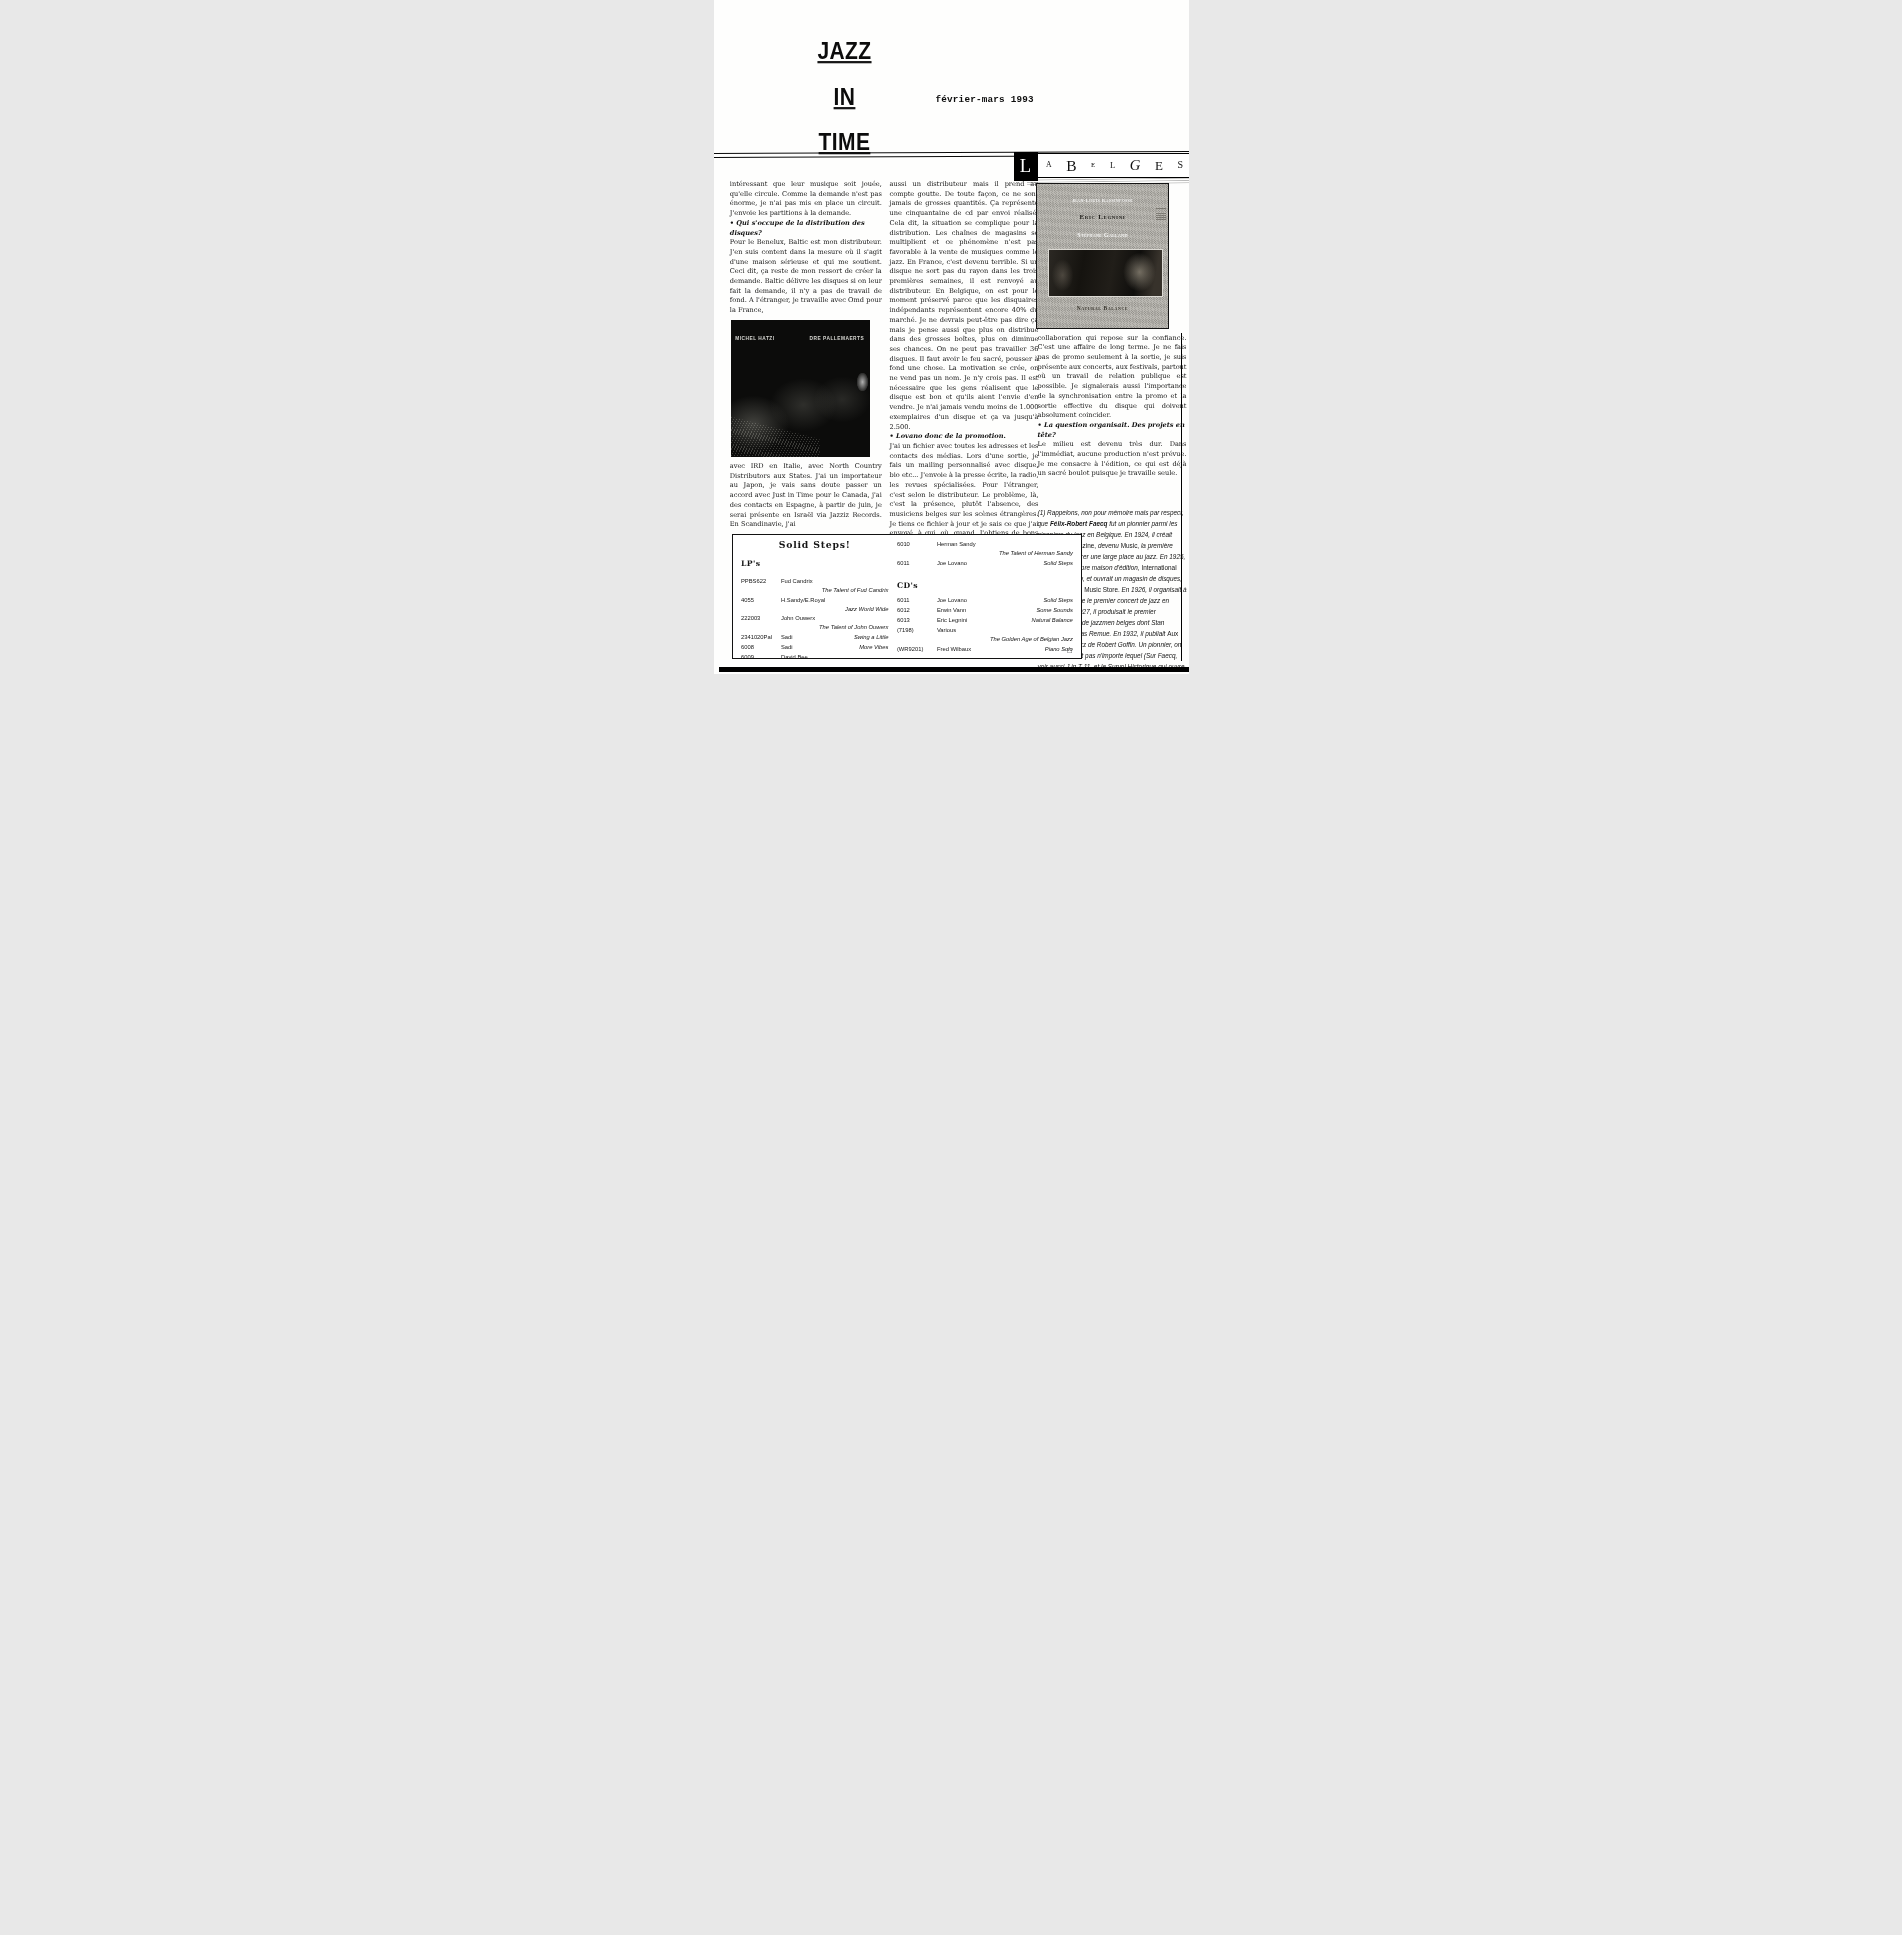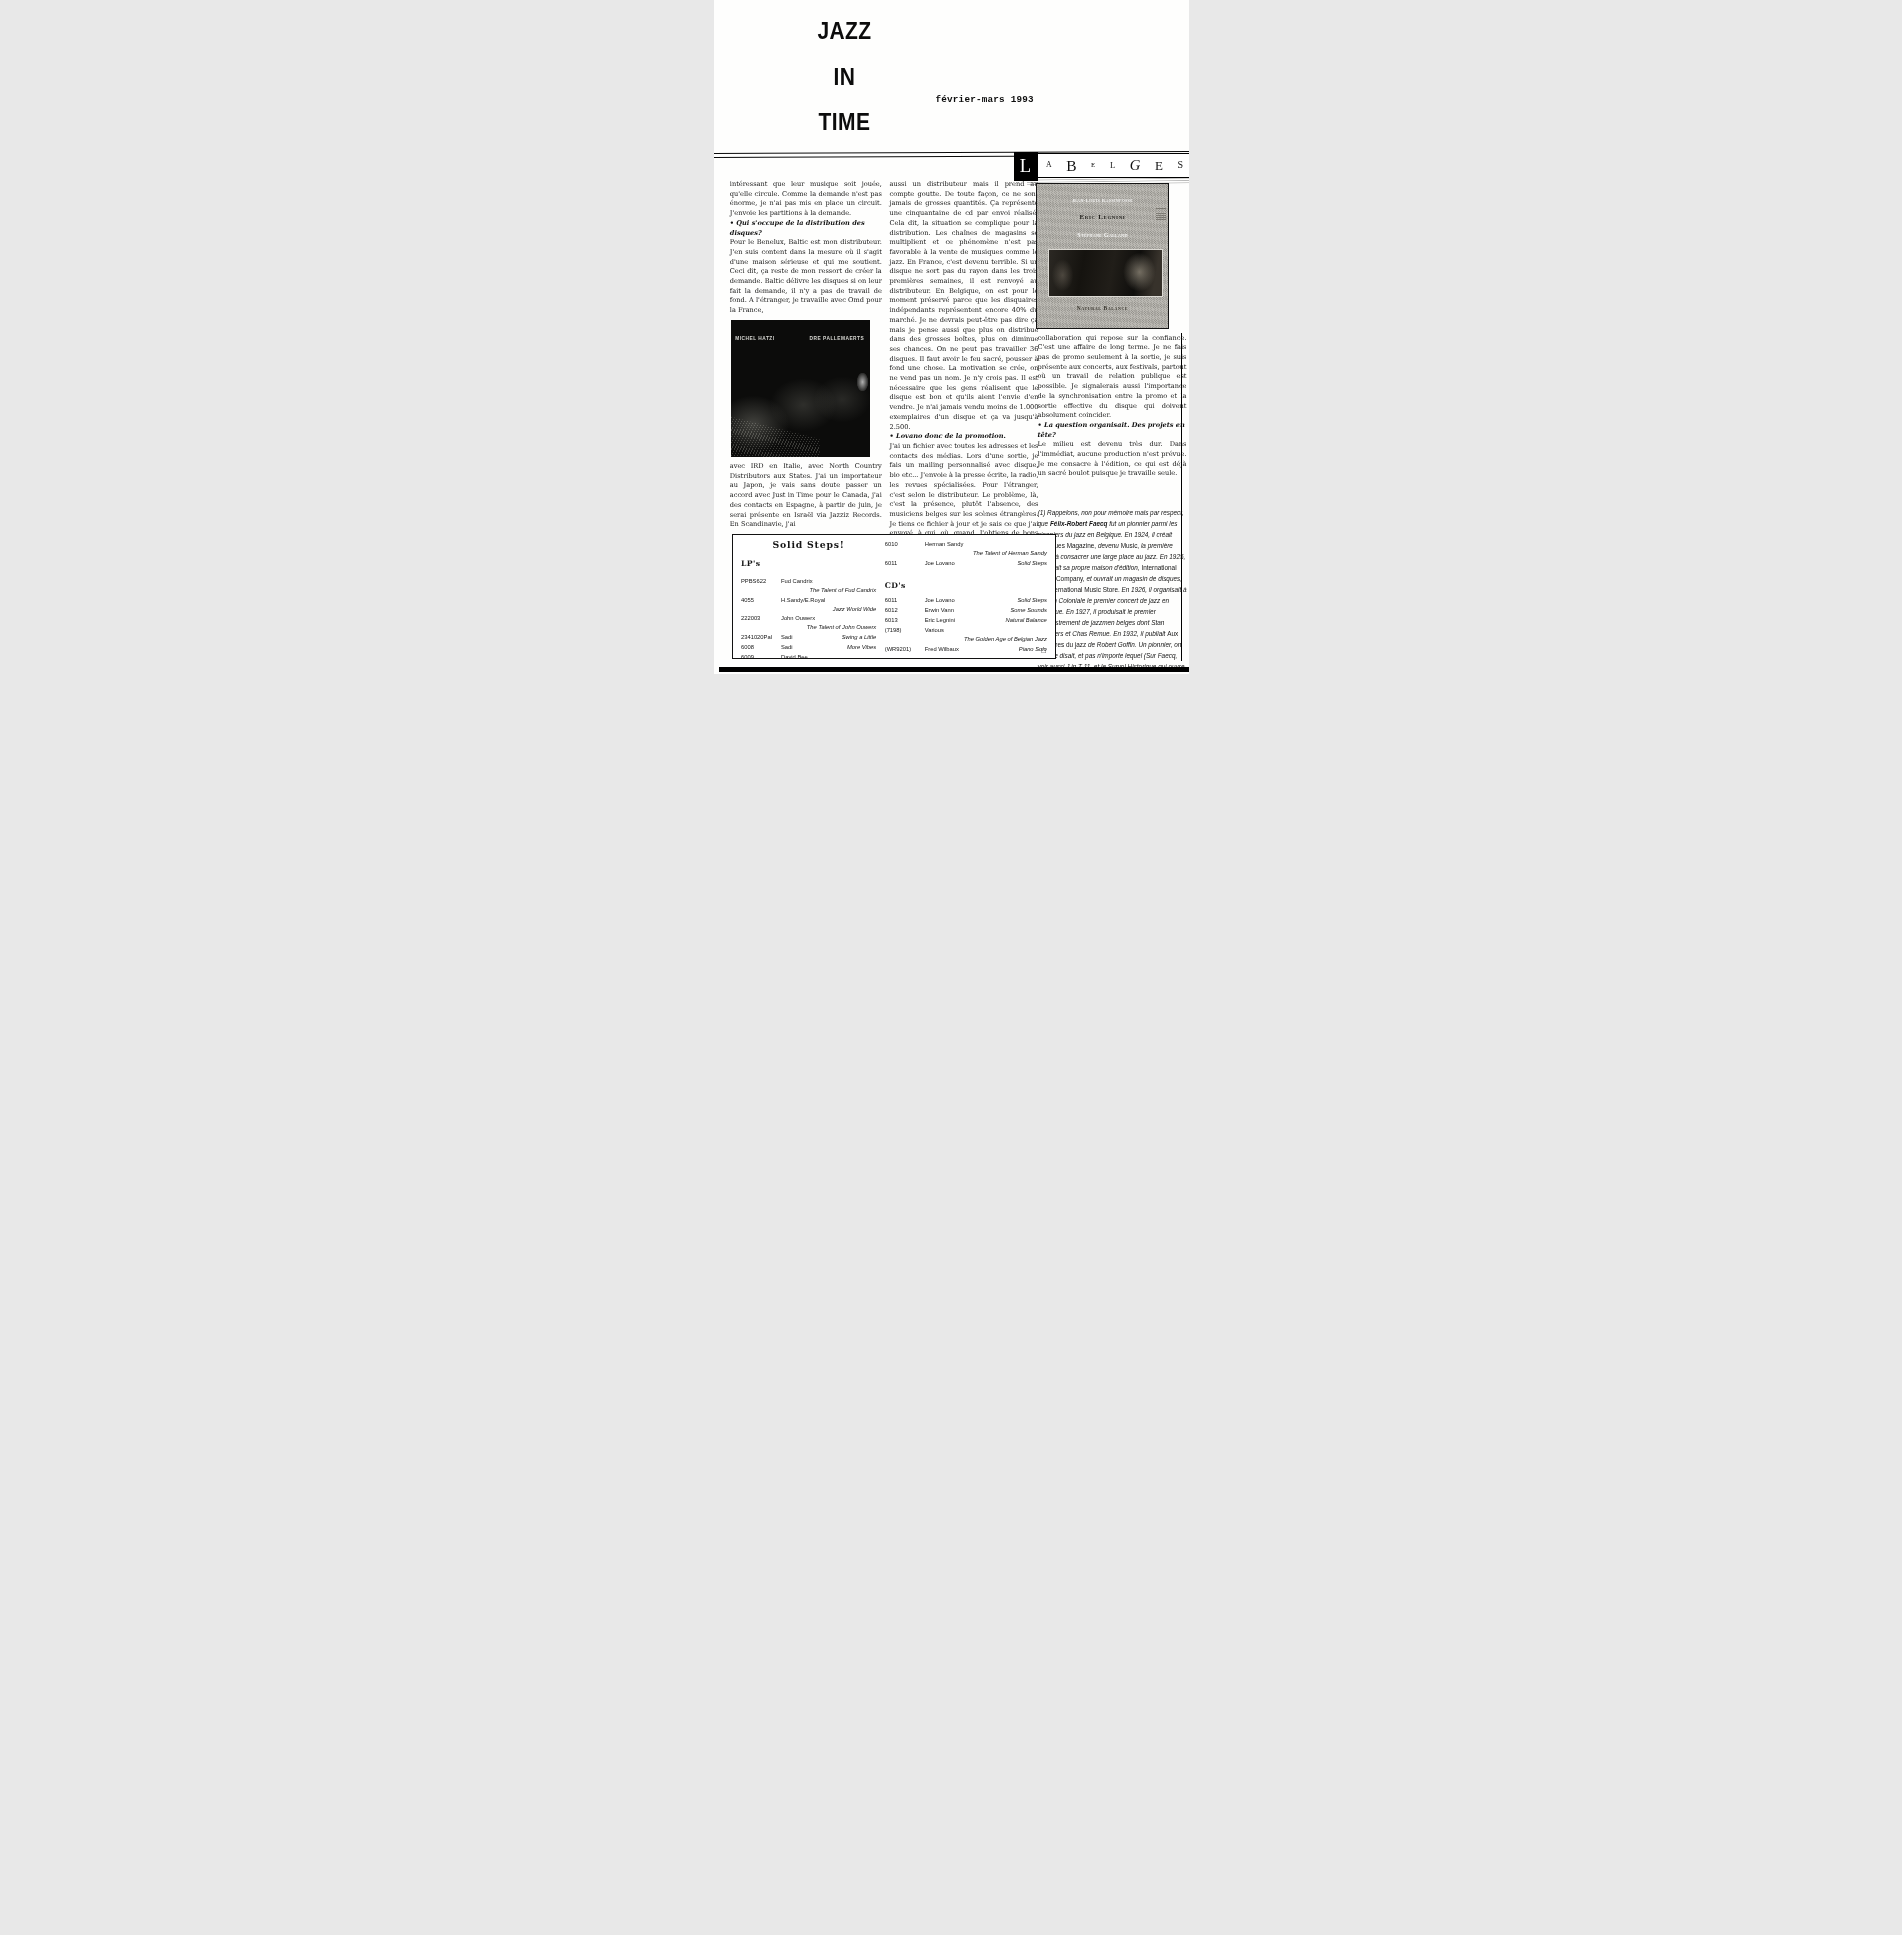--- a/index.html
+++ b/index.html
@@ -1,20 +1,20 @@
 <!DOCTYPE html>
 <html style="font-size:6.2px"><head>
 <meta charset="utf-8">
 <style>
   html,body{margin:0;padding:0;background:#e8e8e8;}
   .page{position:relative;width:475px;height:674px;background:#fefefd;margin:0 auto;
         font-family:"DejaVu Serif",serif;color:#161616;overflow:hidden;}
 
   
-  .masthead{position:absolute;left:97px;top:20px;width:68px;text-align:center;}
+  .masthead{position:absolute;left:97px;top:40px;width:68px;text-align:center;text-decoration:underline;}
   .masthead .mline{font-family:"Liberation Sans",sans-serif;font-weight:700;font-size:21px;
         line-height:22.5px;letter-spacing:0.4px;color:#0c0c0c;transform:scaleY(1.12);}
   .masthead .mline+.mline{margin-top:23px;}
   .issue-date{position:absolute;left:222px;top:94px;font-family:Liberation Mono, monospace;
         font-weight:700;font-size:9.3px;letter-spacing:0.2px;color:#0d0d0d;}
 
   
   .top-rule-1{position:absolute;left:0;top:152px;width:100%;height:1.2px;background:#0a0a0a;transform:rotate(-.25deg);}
   .top-rule-2{position:absolute;left:0;top:156px;width:100%;height:1.2px;background:#0a0a0a;transform:rotate(-.25deg);}
   .banner{position:absolute;left:300px;top:153px;right:0;height:25px;}
@@ -80,21 +80,21 @@
   .cover2-logo{position:absolute;right:2.3px;top:22.5px;width:10px;height:13px;opacity:.55;
         background:repeating-linear-gradient(0deg,#55524a 0 0.8px,transparent 0.8px 1.9px);}
 
   
   .footnote{position:relative;margin-top:28px;font-family:"Liberation Sans",sans-serif;
         font-size:6.4px;line-height:11px;color:#131313;text-align:left;}
   .fi{font-style:italic;} .fr{font-style:normal;} .fb{font-style:italic;font-weight:700;}
   .end-square{position:absolute;right:0;bottom:10px;font-style:normal;font-size:7.7px;line-height:7.7px;}
 
   
-  .disco{position:absolute;left:18px;top:534px;width:324px;height:125px;border:1.2px solid #121212;
+  .disco{position:absolute;left:18px;top:534px;width:350px;height:125px;border:1.2px solid #121212;
         background:#fff;font-family:"Liberation Sans",sans-serif;font-size:5.8px;line-height:9px;
         display:flex;padding:3.1px 7.7px 2.3px 8.5px;box-sizing:border-box;overflow:hidden;}
   .disco-left{width:47%;padding-right:8.5px;box-sizing:border-box;}
   .disco-right{flex:1;position:relative;padding-top:1.5px;}
   .disco-title{font-family:"DejaVu Serif",serif;font-weight:700;font-size:9.3px;letter-spacing:0.8px;
         text-align:center;margin-top:2.3px;}
   .media-header{font-family:"DejaVu Serif",serif;font-weight:700;font-size:7.7px;letter-spacing:0.4px;margin-top:10px;}
   .rows{margin-top:8.5px;}
   .row{margin-top:0.8px;}
   .r1{display:flex;}

